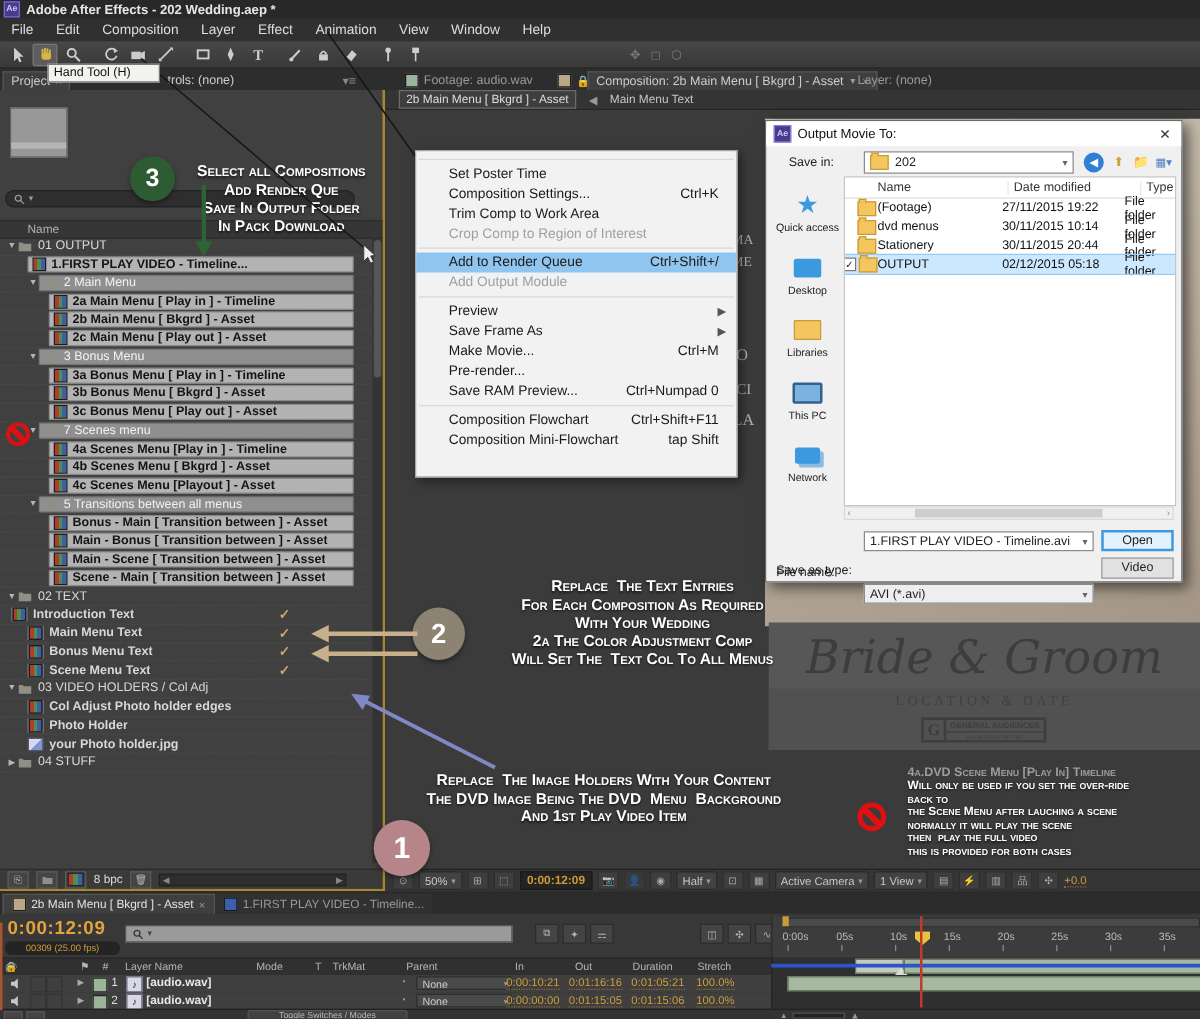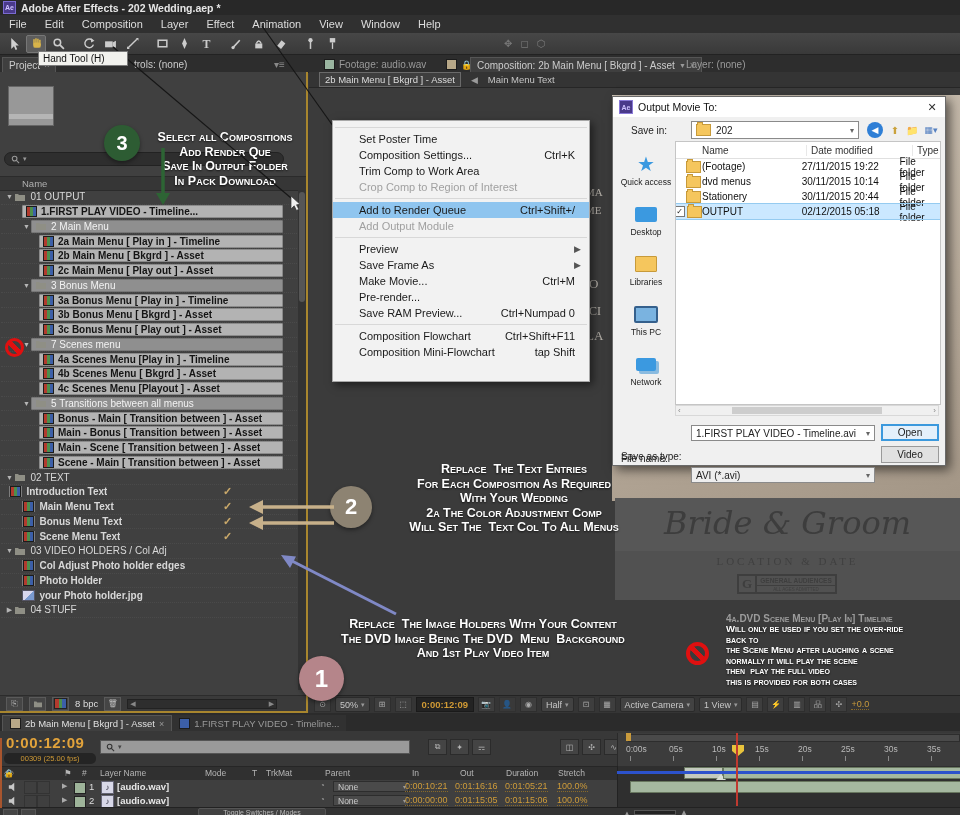--- a/index.html
+++ b/index.html
@@ -58,21 +58,21 @@
   #proj-scroll .thumb{position:absolute;left:1px;top:2px;width:6px;height:110px;background:#565656;border-radius:3px;}
   #proj-bottom{left:0;top:623px;width:306px;height:16px;background:#3a3a3a;border-top:1px solid #2c2c2c;display:flex;align-items:center;gap:6px;padding-left:6px;box-sizing:border-box;}
   .pbicon{width:15px;height:12px;border:1px solid #5a5a5a;background:#454545;display:flex;align-items:center;justify-content:center;font-size:8px;color:#bbb;}
   #bit-depth{font-size:9.5px;color:#ddd;}
   #proj-hscroll{width:150px;height:10px;background:#2e2e2e;border:1px solid #222;display:flex;align-items:center;justify-content:space-between;font-size:7px;color:#888;padding:0 2px;box-sizing:border-box;}
   
   #viewer{left:309px;top:88px;width:651px;height:607px;background:#3b3b3b;overflow:hidden;}
   #photo{position:absolute;left:303px;top:7px;width:348px;height:406px;background:linear-gradient(160deg,#cdc3b5,#b8ab9b 55%,#a39686);}
   #band{position:absolute;left:306px;top:410px;width:345px;height:102px;background:#575757;}
   #band .b2{position:absolute;left:0;top:53px;width:345px;height:49px;background:#515151;}
-  #bg-title{position:absolute;left:0;top:6px;width:345px;text-align:center;font-family:"DejaVu Serif",serif;font-style:italic;font-size:32px;color:#3d3d3d;}
+  #bg-title{position:absolute;left:0;top:6px;width:345px;text-align:center;font-family:"DejaVu Serif",serif;font-style:italic;font-size:37px;color:#3d3d3d;}
   #bg-sub{position:absolute;left:0;top:57px;width:345px;text-align:center;font-family:"Liberation Serif",serif;font-size:11px;letter-spacing:3px;color:#404040;}
   #rating{position:absolute;left:122px;top:76px;width:100px;height:20px;border:2px solid #3e3e3e;display:flex;color:#3e3e3e;box-sizing:border-box;}
   #rating .g{width:16px;border-right:2px solid #3e3e3e;font-family:"Liberation Serif",serif;font-weight:bold;font-size:13px;display:flex;align-items:center;justify-content:center;}
   #rating .rt{flex:1;display:flex;flex-direction:column;}
   #rating .r1{font-size:6.5px;font-weight:bold;border-bottom:1px solid #3e3e3e;text-align:center;line-height:9px;}
   #rating .r2{font-size:4.5px;text-align:center;line-height:7px;}
   .frag{position:absolute;color:#cfc9c0;font-family:"Liberation Serif",serif;opacity:.8;}
   
   #viewerbar{left:309px;top:695px;width:651px;height:18px;background:#353535;border-top:1px solid #232323;display:flex;align-items:center;gap:4px;padding-left:5px;box-sizing:border-box;}
   .vb-drop{height:13px;background:#424242;border:1px solid #2a2a2a;border-radius:2px;color:#c8c8c8;font-size:9px;display:flex;align-items:center;gap:3px;padding:0 4px;}

